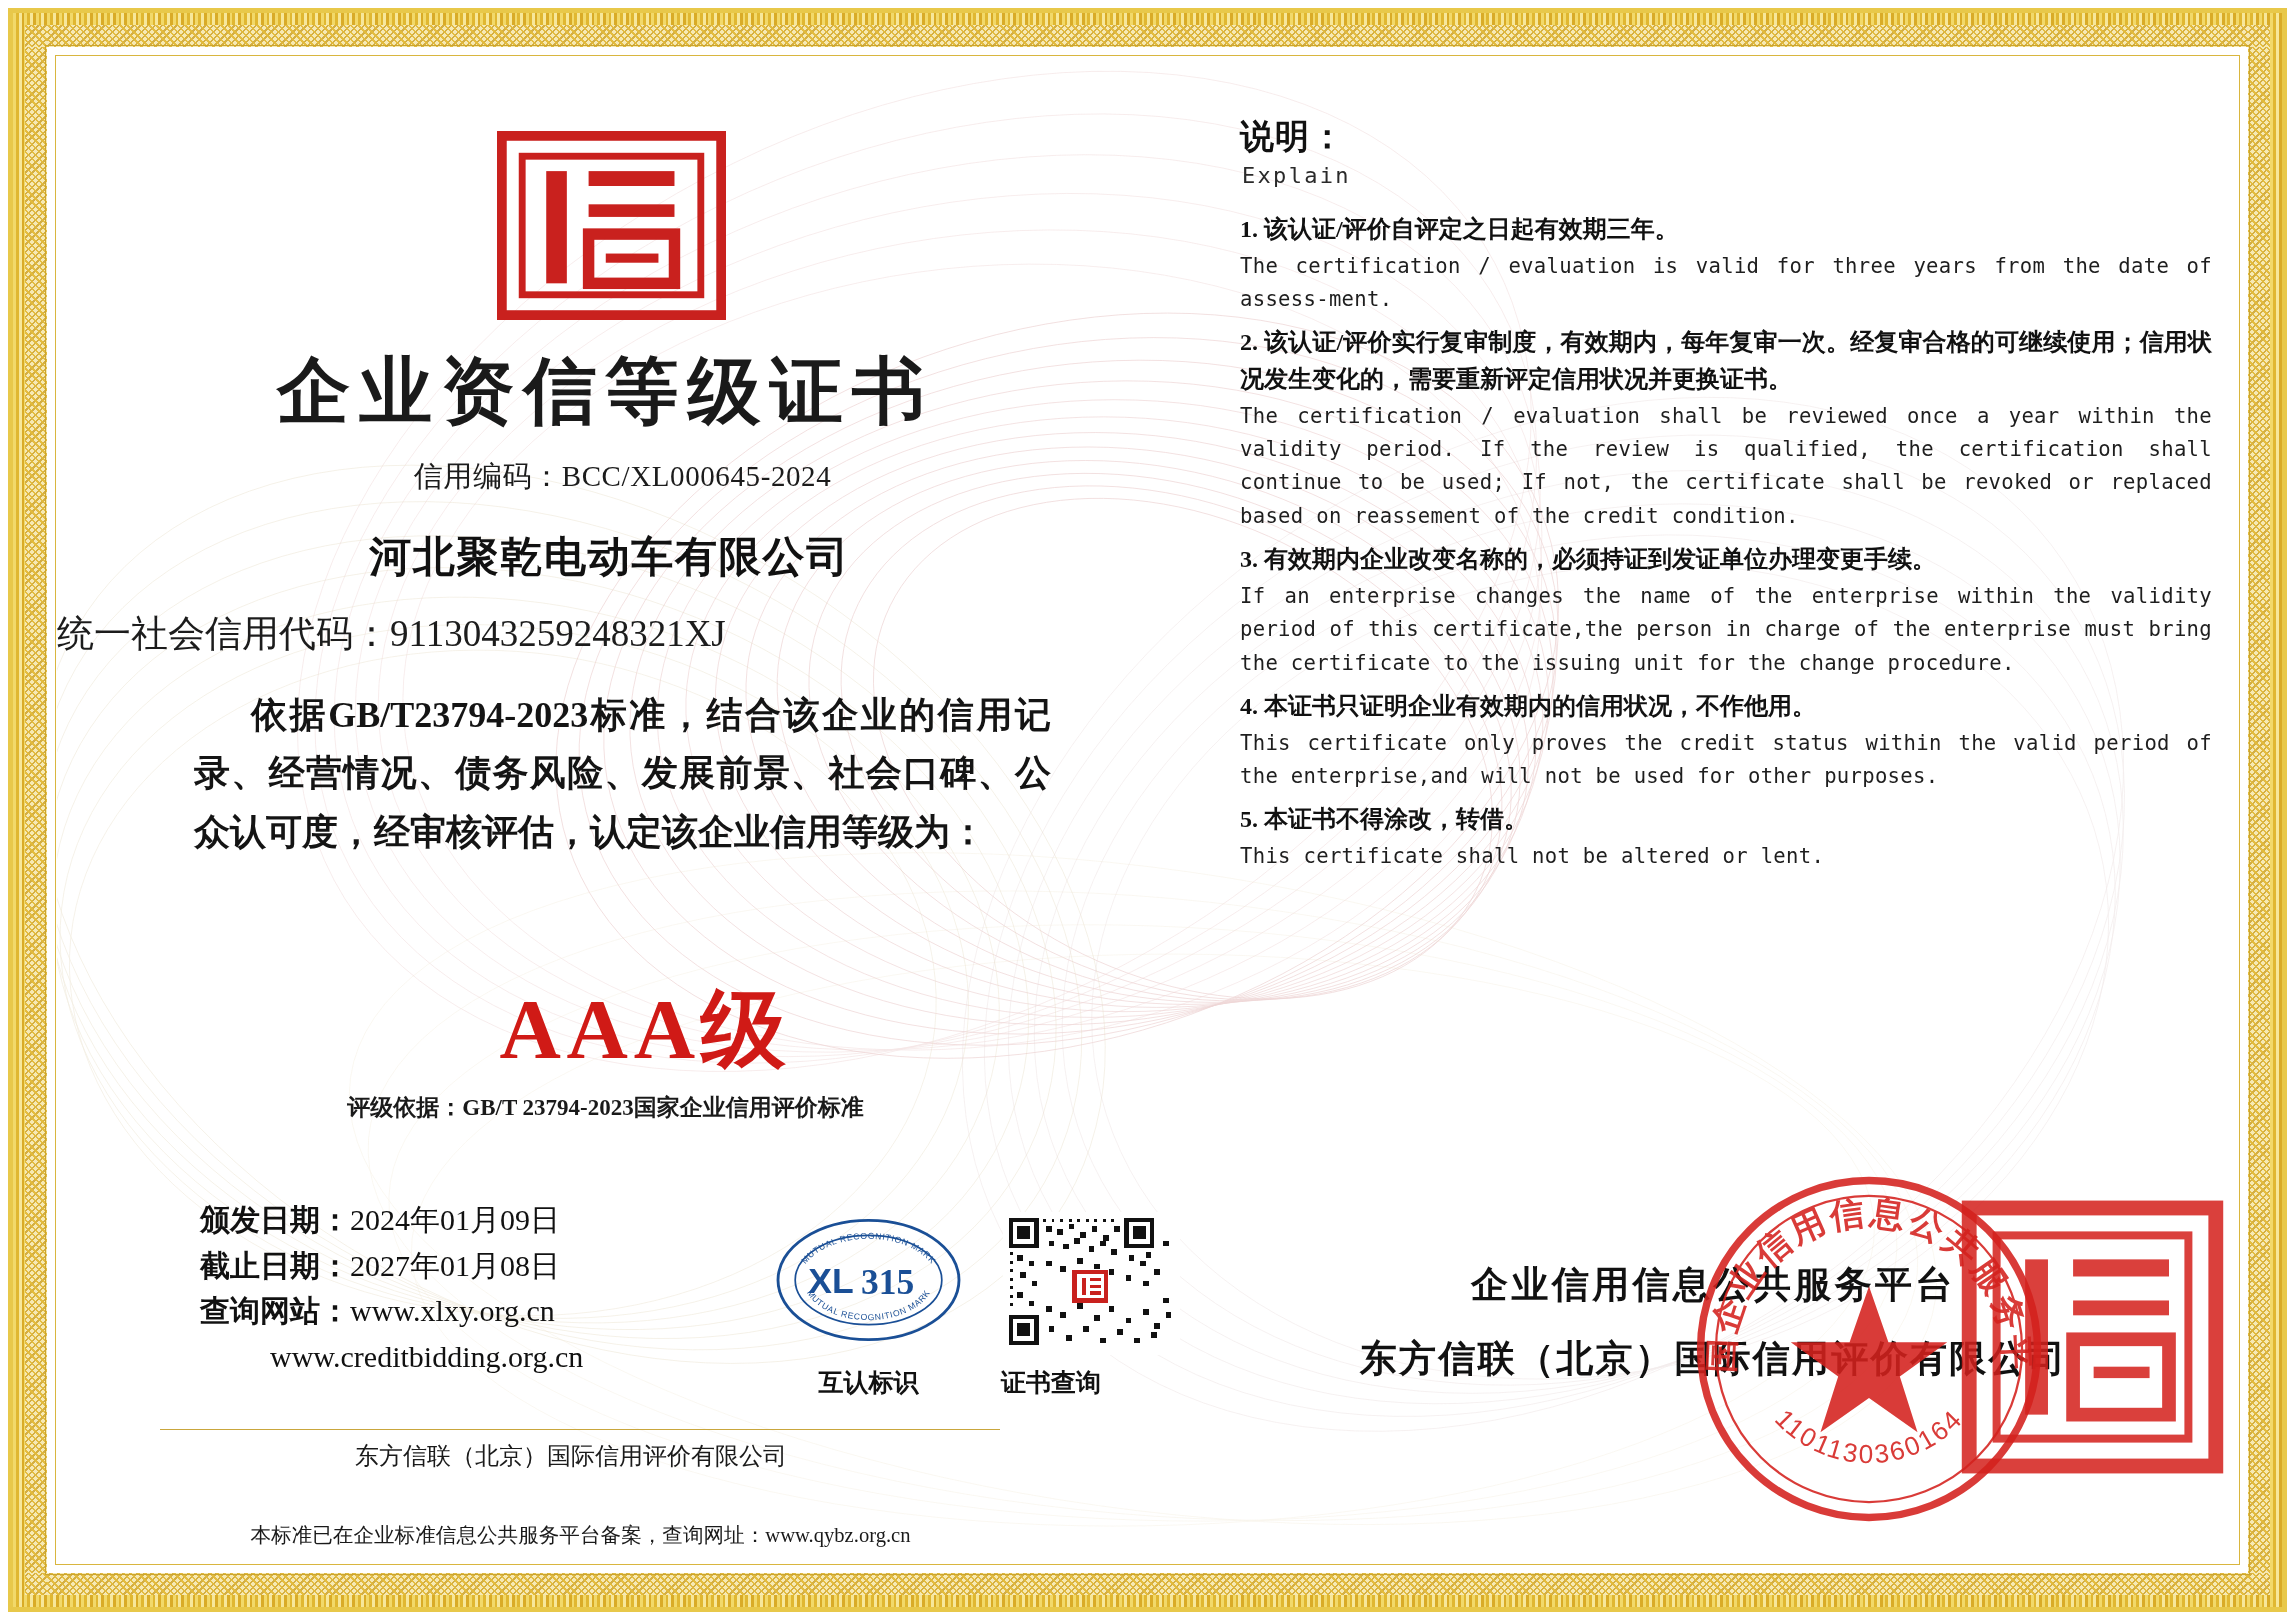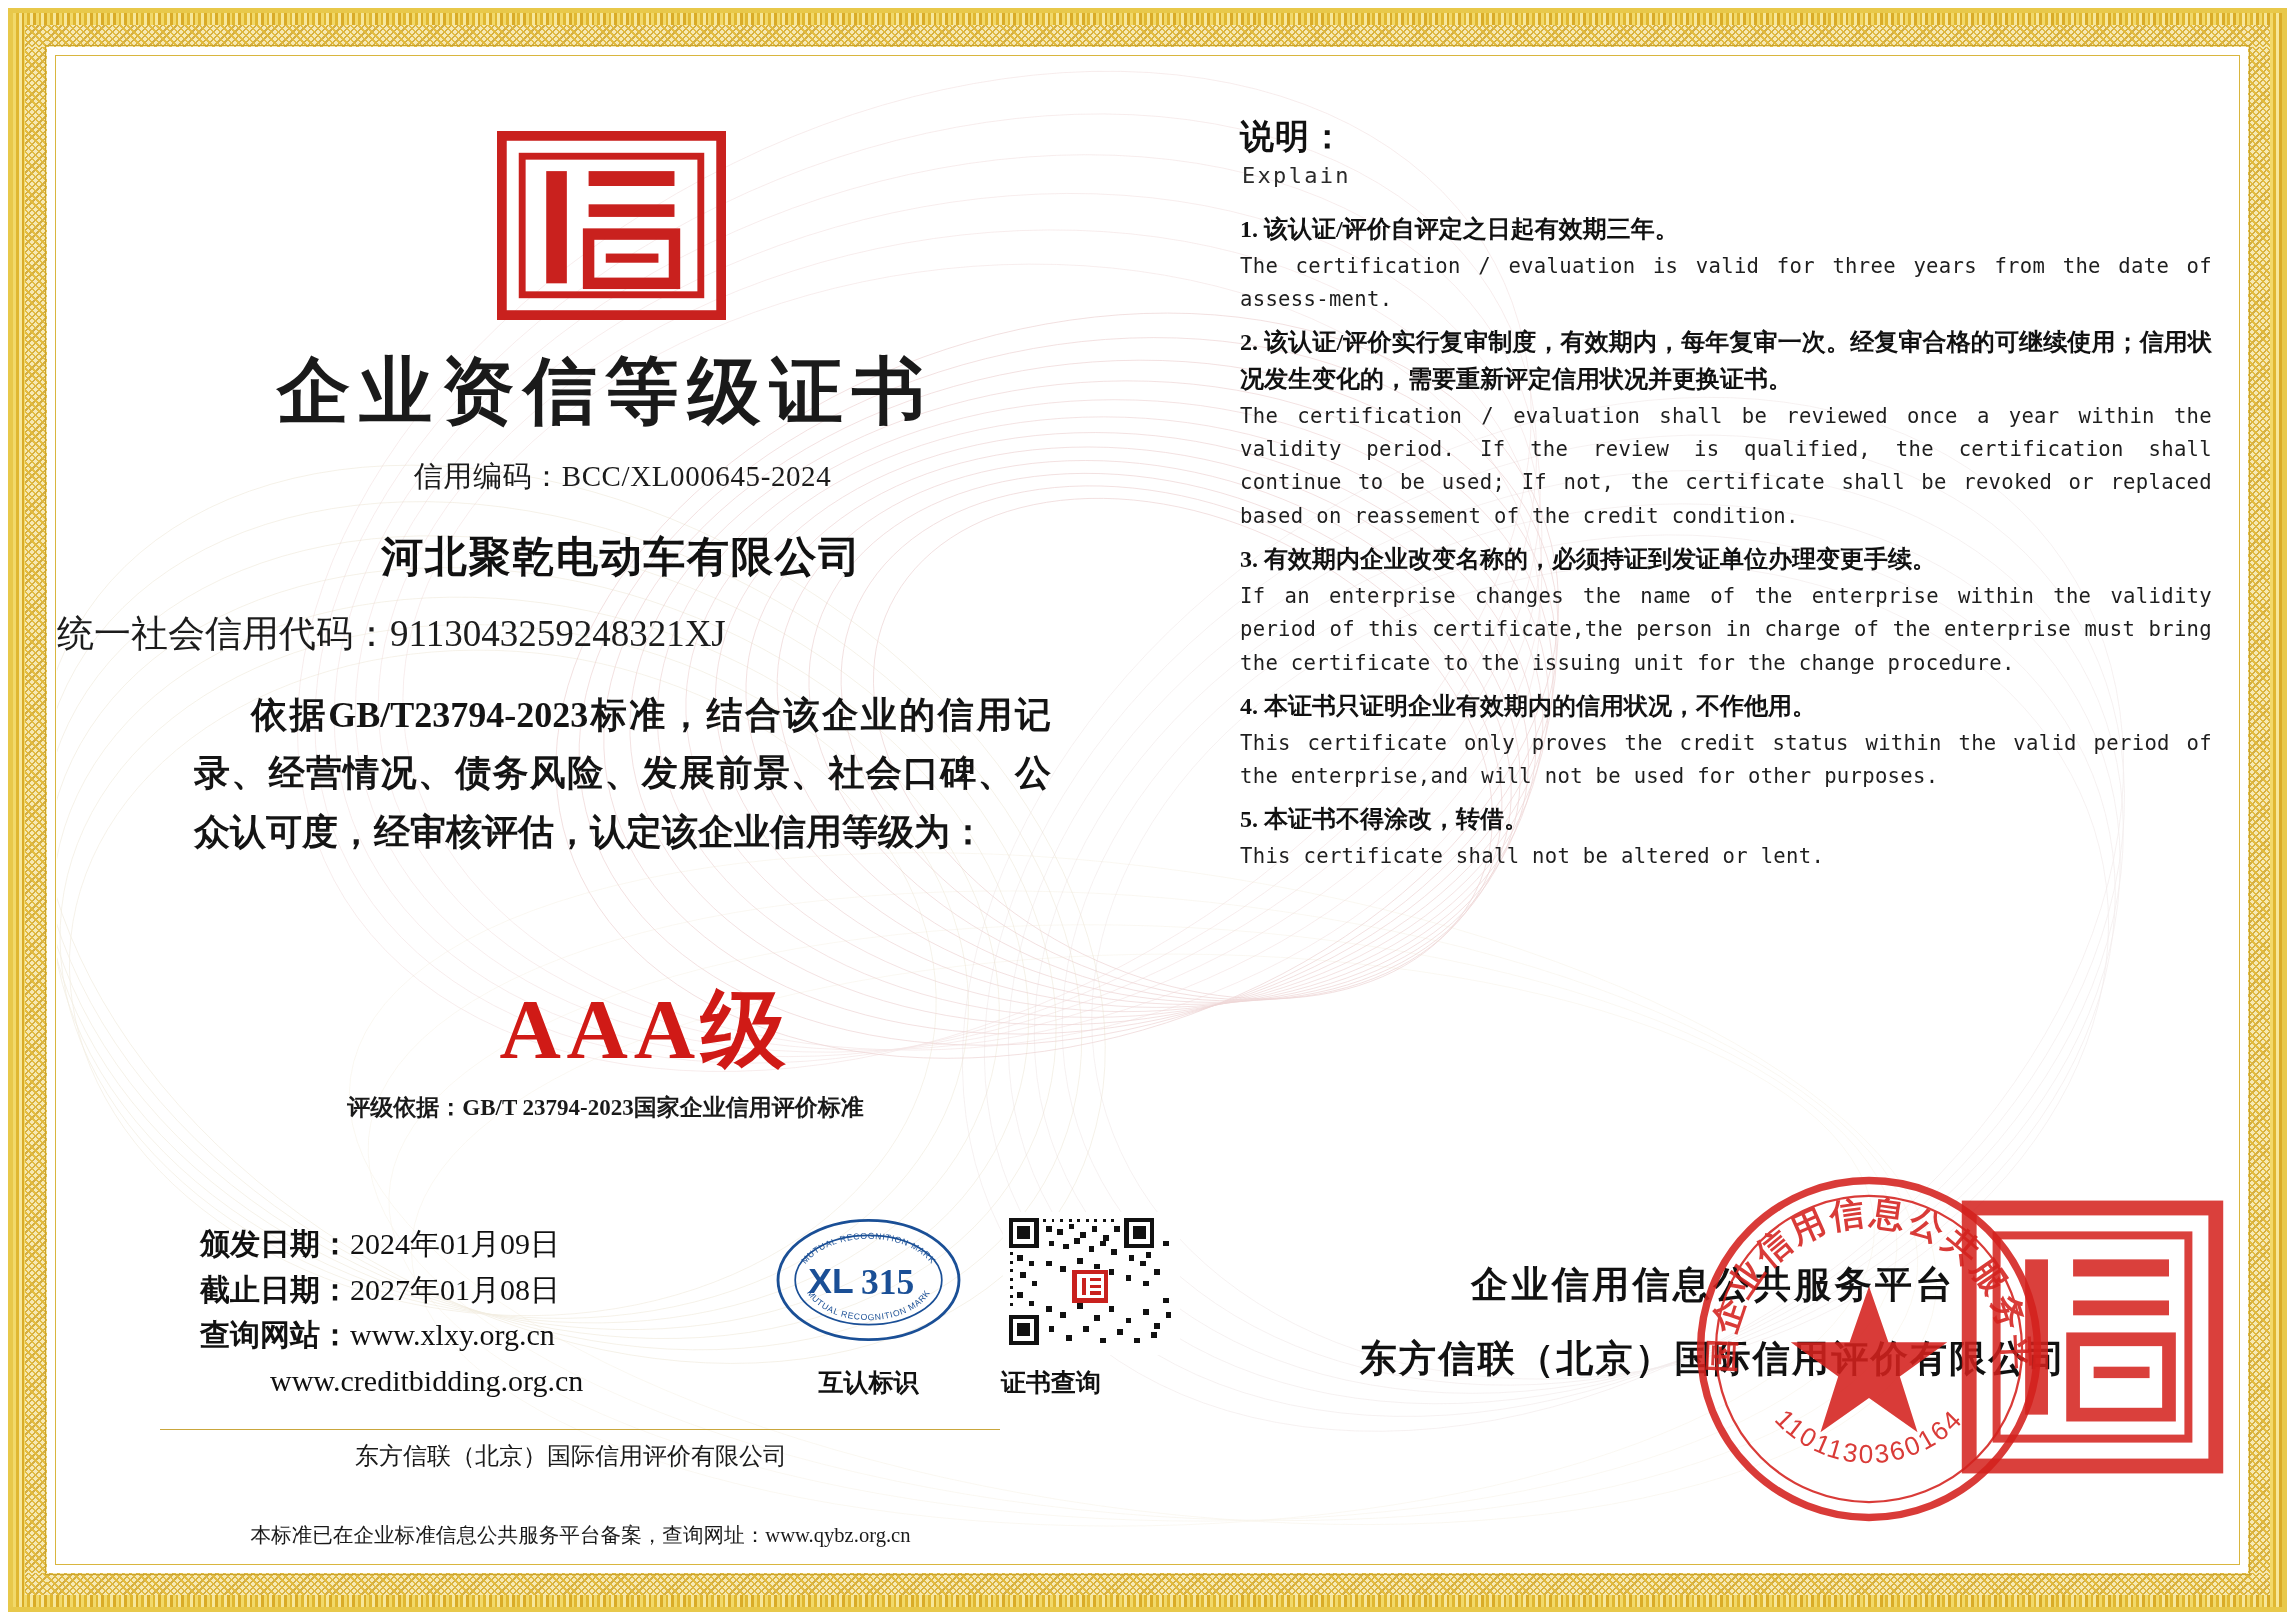--- a/index.html
+++ b/index.html
@@ -122,21 +122,21 @@
     width: 1097px;
     text-align: center;
     font-size: 29px;
     color: #1c1c1c;
     letter-spacing: 0.6px;
     padding-left: 17px;
   }
 
   .company-name {
     position: absolute;
-    left: 16px; top: 472px;
+    left: 4px; top: 472px;
     width: 1097px;
     text-align: center;
     font-size: 42px;
     font-weight: bold;
     color: #111111;
     letter-spacing: 1.7px;
   }
 
   .uscc-line {
     position: absolute;
@@ -183,21 +183,20 @@
   }
 
   
   .dates {
     position: absolute;
     left: 143px; top: 1140px;
     width: 629px;
     font-size: 30px;
     color: #111111;
     line-height: 1.52;
-    margin-top: 24px;
   }
   .dates .row { white-space: nowrap; }
   .dates .label { font-weight: bold; }
   .dates .value { }
   .dates .url-extra {
     margin-left: 70px;
     display: block;
   }
 
   

